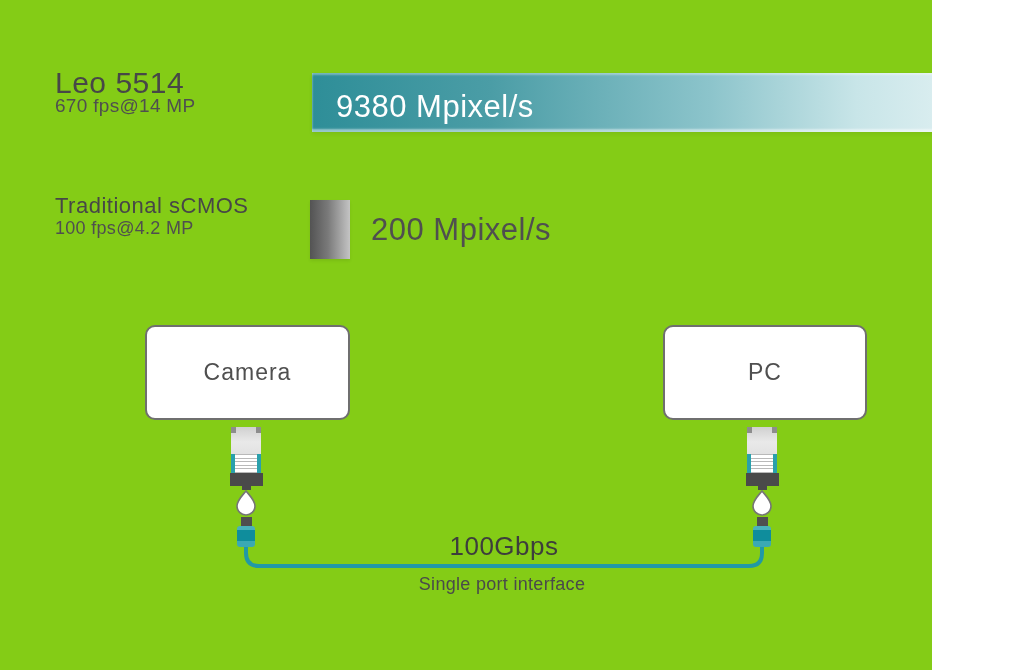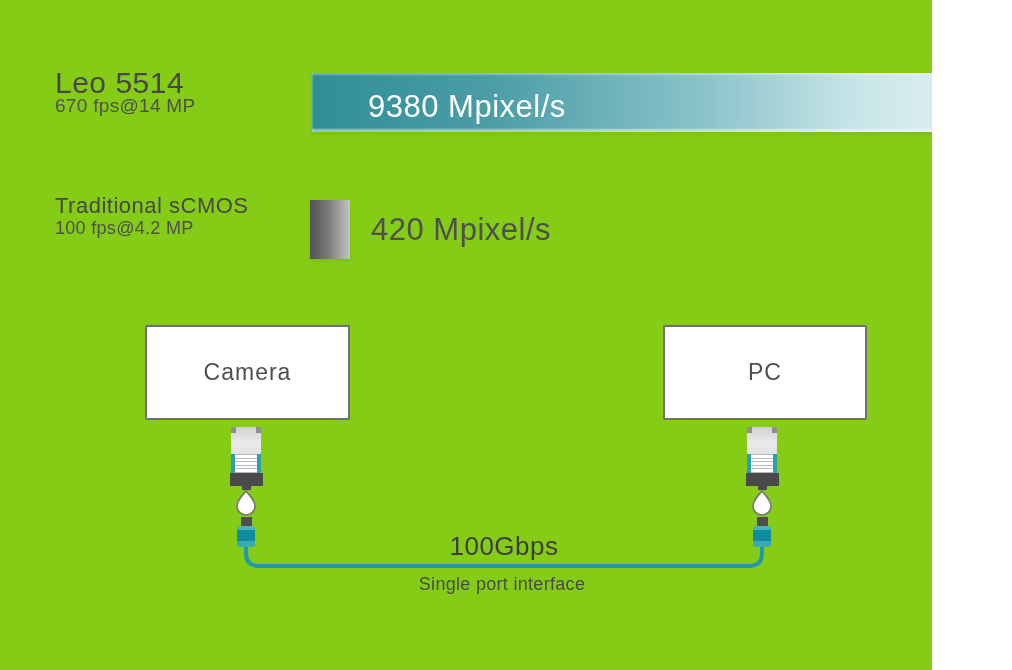--- a/index.html
+++ b/index.html
@@ -28,39 +28,39 @@
   .spec-scmos  { top: 218px; font-size: 18px; }
 
   .bar-leo {
     position: absolute; left: 312px; top: 73px;
     width: 641px; height: 59px;
     background: linear-gradient(90deg, #2e8e98 0%, #4b9da6 28%, #8cc4cb 62%, #c8e5e8 85%, #ddeff1 100%);
     box-shadow: inset 0 2px 2px rgba(255,255,255,0.35), inset 0 -3px 2px rgba(255,255,255,0.5), 0 2px 4px rgba(0,0,0,0.07);
     display: flex; align-items: center;
   }
   .bar-leo-label {
-    padding-left: 56px;
+    padding-left: 24px;
     color: #ffffff; font-size: 31px; letter-spacing: 0.5px; margin-top: 8px;
   }
   .bar-scmos {
     position: absolute; left: 310px; top: 200px;
     width: 40px; height: 59px;
     background: linear-gradient(90deg, #535353 0%, #7a7a7a 45%, #c4c4c4 100%);
     box-shadow: 0 2px 3px rgba(0,0,0,0.08);
   }
   .bar-scmos-value {
     position: absolute; left: 371px; top: 200px;
     height: 59px; line-height: 59px;
     color: #4f4f4f; font-size: 31px; letter-spacing: 0.5px;
   }
 
   
   .node {
     position: absolute; top: 325px; height: 95px;
-    border: 2px solid #6f6f6f; border-radius: 2px;
+    border: 2px solid #6f6f6f; border-radius: 10px;
     background: #ffffff;
     display: flex; align-items: center; justify-content: center;
     color: #4f4f4f; font-size: 23px; letter-spacing: 1px;
   }
   .node-camera { left: 145px; width: 205px; }
   .node-pc     { left: 663px; width: 204px; }
 
   
   .transceiver {
     position: absolute; top: 427px; width: 36px; z-index: 2;
@@ -109,21 +109,21 @@
 
   <div class="row-title title-leo">Leo 5514</div>
   <div class="row-spec spec-leo">670 fps@14 MP</div>
   <div class="bar-leo">
     <span class="bar-leo-label">9380 Mpixel/s</span>
   </div>
 
   <div class="row-title title-scmos">Traditional sCMOS</div>
   <div class="row-spec spec-scmos">100 fps@4.2 MP</div>
   <div class="bar-scmos"></div>
-  <div class="bar-scmos-value">420 Mpixel/s</div>
+  <div class="bar-scmos-value">200 Mpixel/s</div>
 
   <div class="node node-camera">
     <span>Camera</span>
   </div>
 
   <div class="node node-pc">
     <span>PC</span>
   </div>
 
   <div class="transceiver tr-camera">

